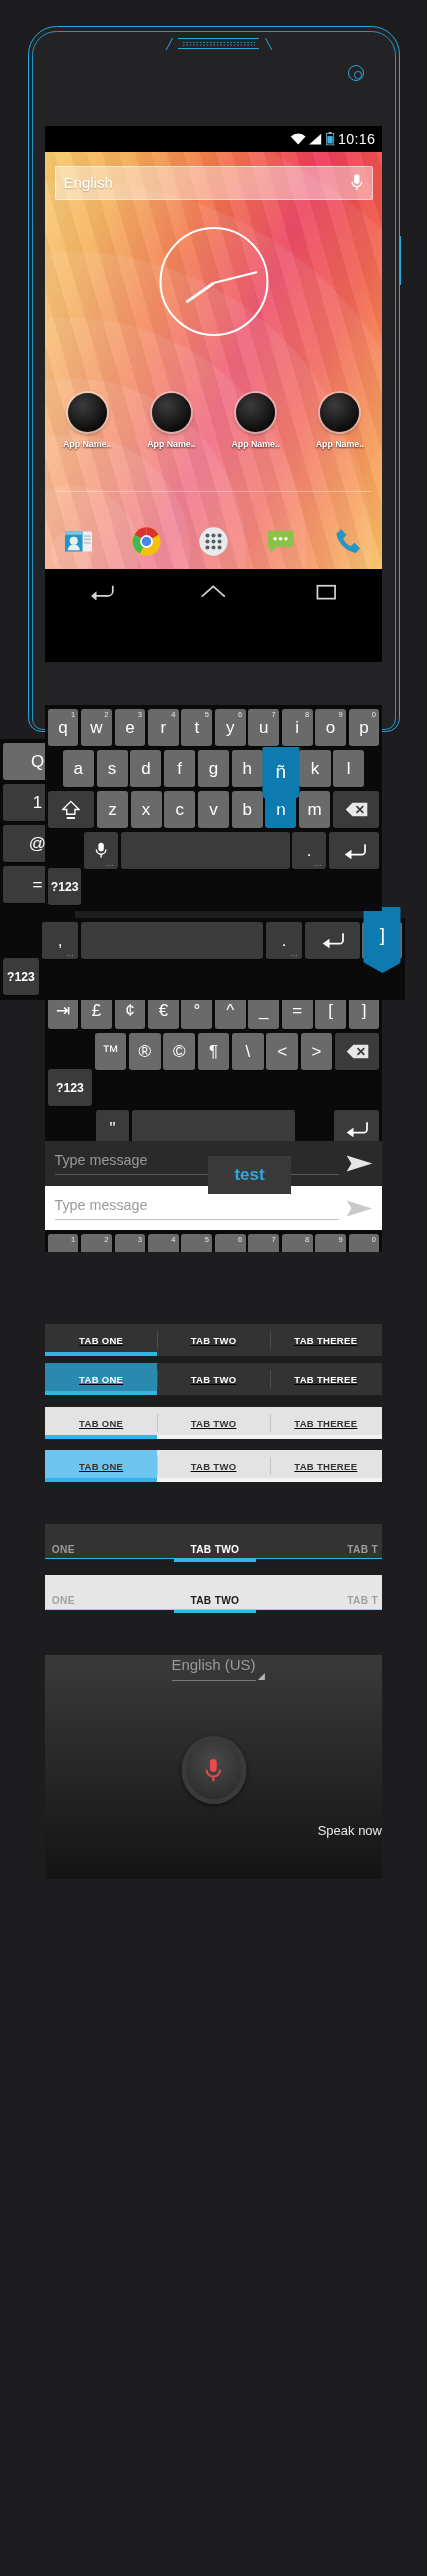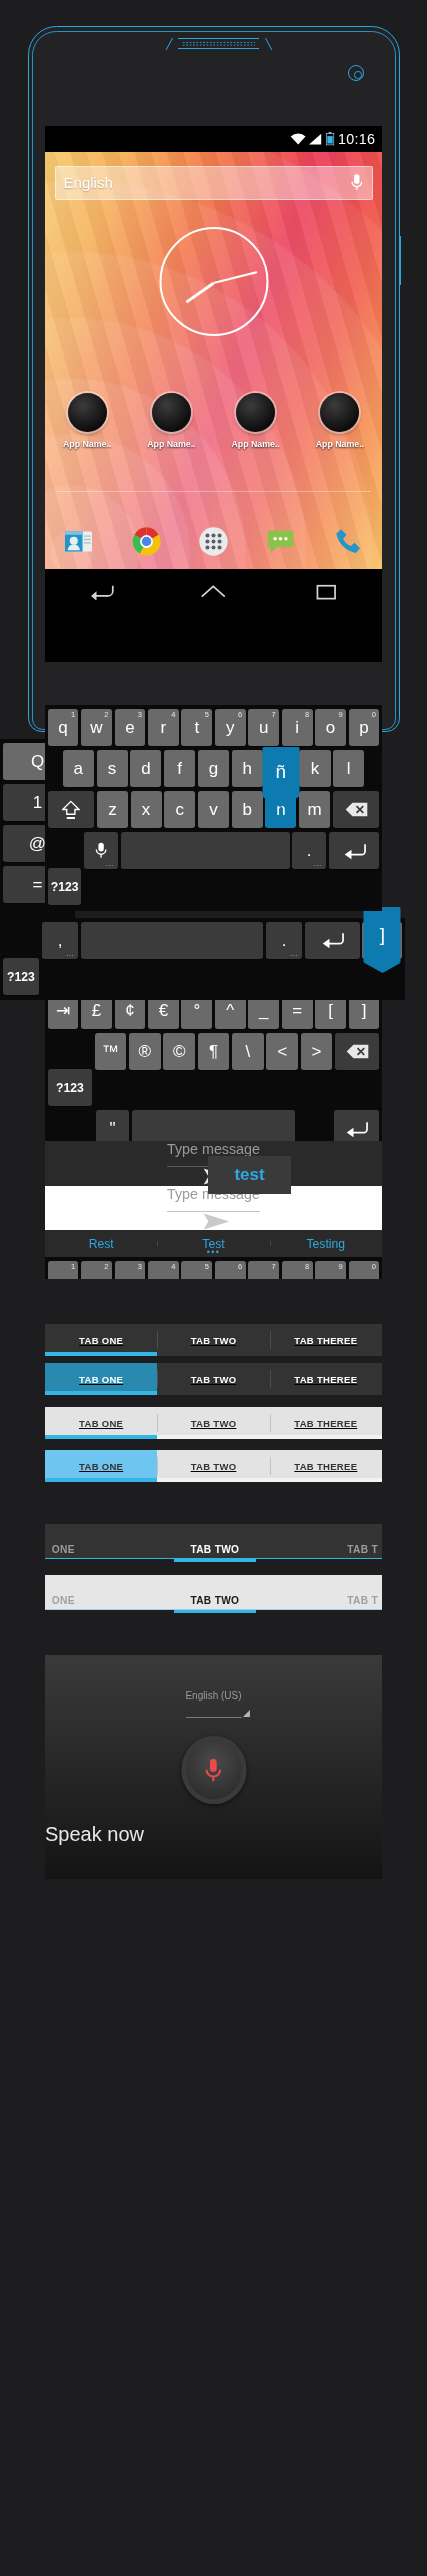--- a/index.html
+++ b/index.html
@@ -134,21 +134,21 @@
     z-index: 5;
   }
   .popup:after {
     content:""; position:absolute; left:50%; bottom:-9.5px; transform: translateX(-50%);
     border-left: 18.3px solid transparent; border-right: 18.3px solid transparent;
     border-top: 10.2px solid #0d7ab0;
   }
   .dots3 { position:absolute; right:4.1px; bottom:2px; font-size:6.8px; color:#cfcfcf; letter-spacing:0.7px; }
 
   
-  .msgbar { height: 45px; display: flex; align-items: center; padding: 0 9.5px; position: relative; flex-direction: column; }
+  .msgbar { height: 45px; display: flex; align-items: center; padding: 0 9.5px; position: relative; }
   .msgbar.dark { background: #2a2a2a; }
   .msgbar.light { background: #fff; }
   .msg-field { flex: 1; font-size: 14.3px; padding-bottom: 6.8px; position: relative; }
   .msgbar.dark .msg-field { color: #9a9a9a; border-bottom: 0.7px solid #5a5a5a; }
   .msgbar.light .msg-field { color: #9a9a9a; border-bottom: 0.7px solid #c2c2c2; }
   .send-ico { width: 27px; height: 19px; margin-left: 6.8px; }
   .tooltip-test {
     position: absolute; left: 163px; top: 15px; width: 83px; height: 38px;
     background: #3a3a3a; color: #2ea8e0; font-size: 17px; font-weight: bold;
     display:flex; align-items:center; justify-content:center; z-index: 9;
@@ -198,35 +198,35 @@
   .scrolltab.dark .st.act { color:#fff; }
   .scrolltab.light .st { color:#a0a0a0; }
   .scrolltab.light .st.act { color:#1a1a1a; }
   .scrolltab .st.act:after {
     content:""; position:absolute; left:12%; right:12%; bottom:-7.5px; height:2.7px; background:#33b5e5;
   }
 
   
   .voice { background: linear-gradient(#3a3a3a, #141414); height: 224px; position: relative; }
   .voice-lang {
-    position:absolute; left:50%; transform:translateX(-50%); top:35px;
-    color:#9a9a9a; font-size:10px; padding-bottom:16px; border-bottom:0.7px solid #7a7a7a;
+    position:absolute; left:50%; transform:translateX(-50%); top:1px;
+    color:#9a9a9a; font-size:15px; padding-bottom:7px; border-bottom:0.7px solid #7a7a7a;
   }
   .voice-lang:after {
     content:""; position:absolute; right:-8.8px; bottom:0;
     border-left: 7.5px solid transparent; border-bottom: 7.5px solid #b5b5b5;
   }
   .mic-btn {
     position:absolute; left:50%; top:81px; transform:translateX(-50%);
     width:65px; height:68px; border-radius:50%;
     background: radial-gradient(circle at 50% 38%, #4a4a4a, #2c2c2c 72%);
     box-shadow: inset 0 0 0 4.8px #3a3a3a, 0 1.4px 4.1px rgba(0,0,0,.6);
     display:flex; align-items:center; justify-content:center;
   }
-  .speak-now { position:absolute; left:0; right:0; top:168px; text-align:left; color:#e8e8e8; font-size:20px; }
+  .speak-now { position:absolute; left:0; right:0; top:168px; text-align:right; color:#e8e8e8; font-size:13px; }
 </style>
 </head>
 <body>
 
 <div class="device-area">
   <div class="phone-outline"></div>
   <div class="phone-outline2"></div>
   <div class="speaker-notch"></div>
   <div class="speaker-dots"></div>
   <div class="front-cam"></div>
@@ -556,28 +556,20 @@
   <div class="msgbar light">
     <div class="msg-field">Type message</div>
     <svg class="send-ico" viewBox="0 0 40 28">
       <path d="M1 2 L39 14 L1 26 L8 14 Z" fill="#c9c9c9"></path>
     </svg>
   </div>
   <div class="tooltip-test">test</div>
 </div>
 
 <div class="blk" style="top:1230px;">
-  <div class="sugg">
-    <div>Rest</div>
-    <div>
-      <span>Test</span>
-      <span class="mid-dots">•••</span>
-    </div>
-    <div>Testing</div>
-  </div>
   <div class="kbd" style="padding:4.1px 2.7px 0; height:22px; overflow:hidden;">
     <div class="kbd-row">
       <div class="key">
           <span class="sup">1</span>
         </div>
       <div class="key">
           <span class="sup">2</span>
         </div>
       <div class="key">
           <span class="sup">3</span>

